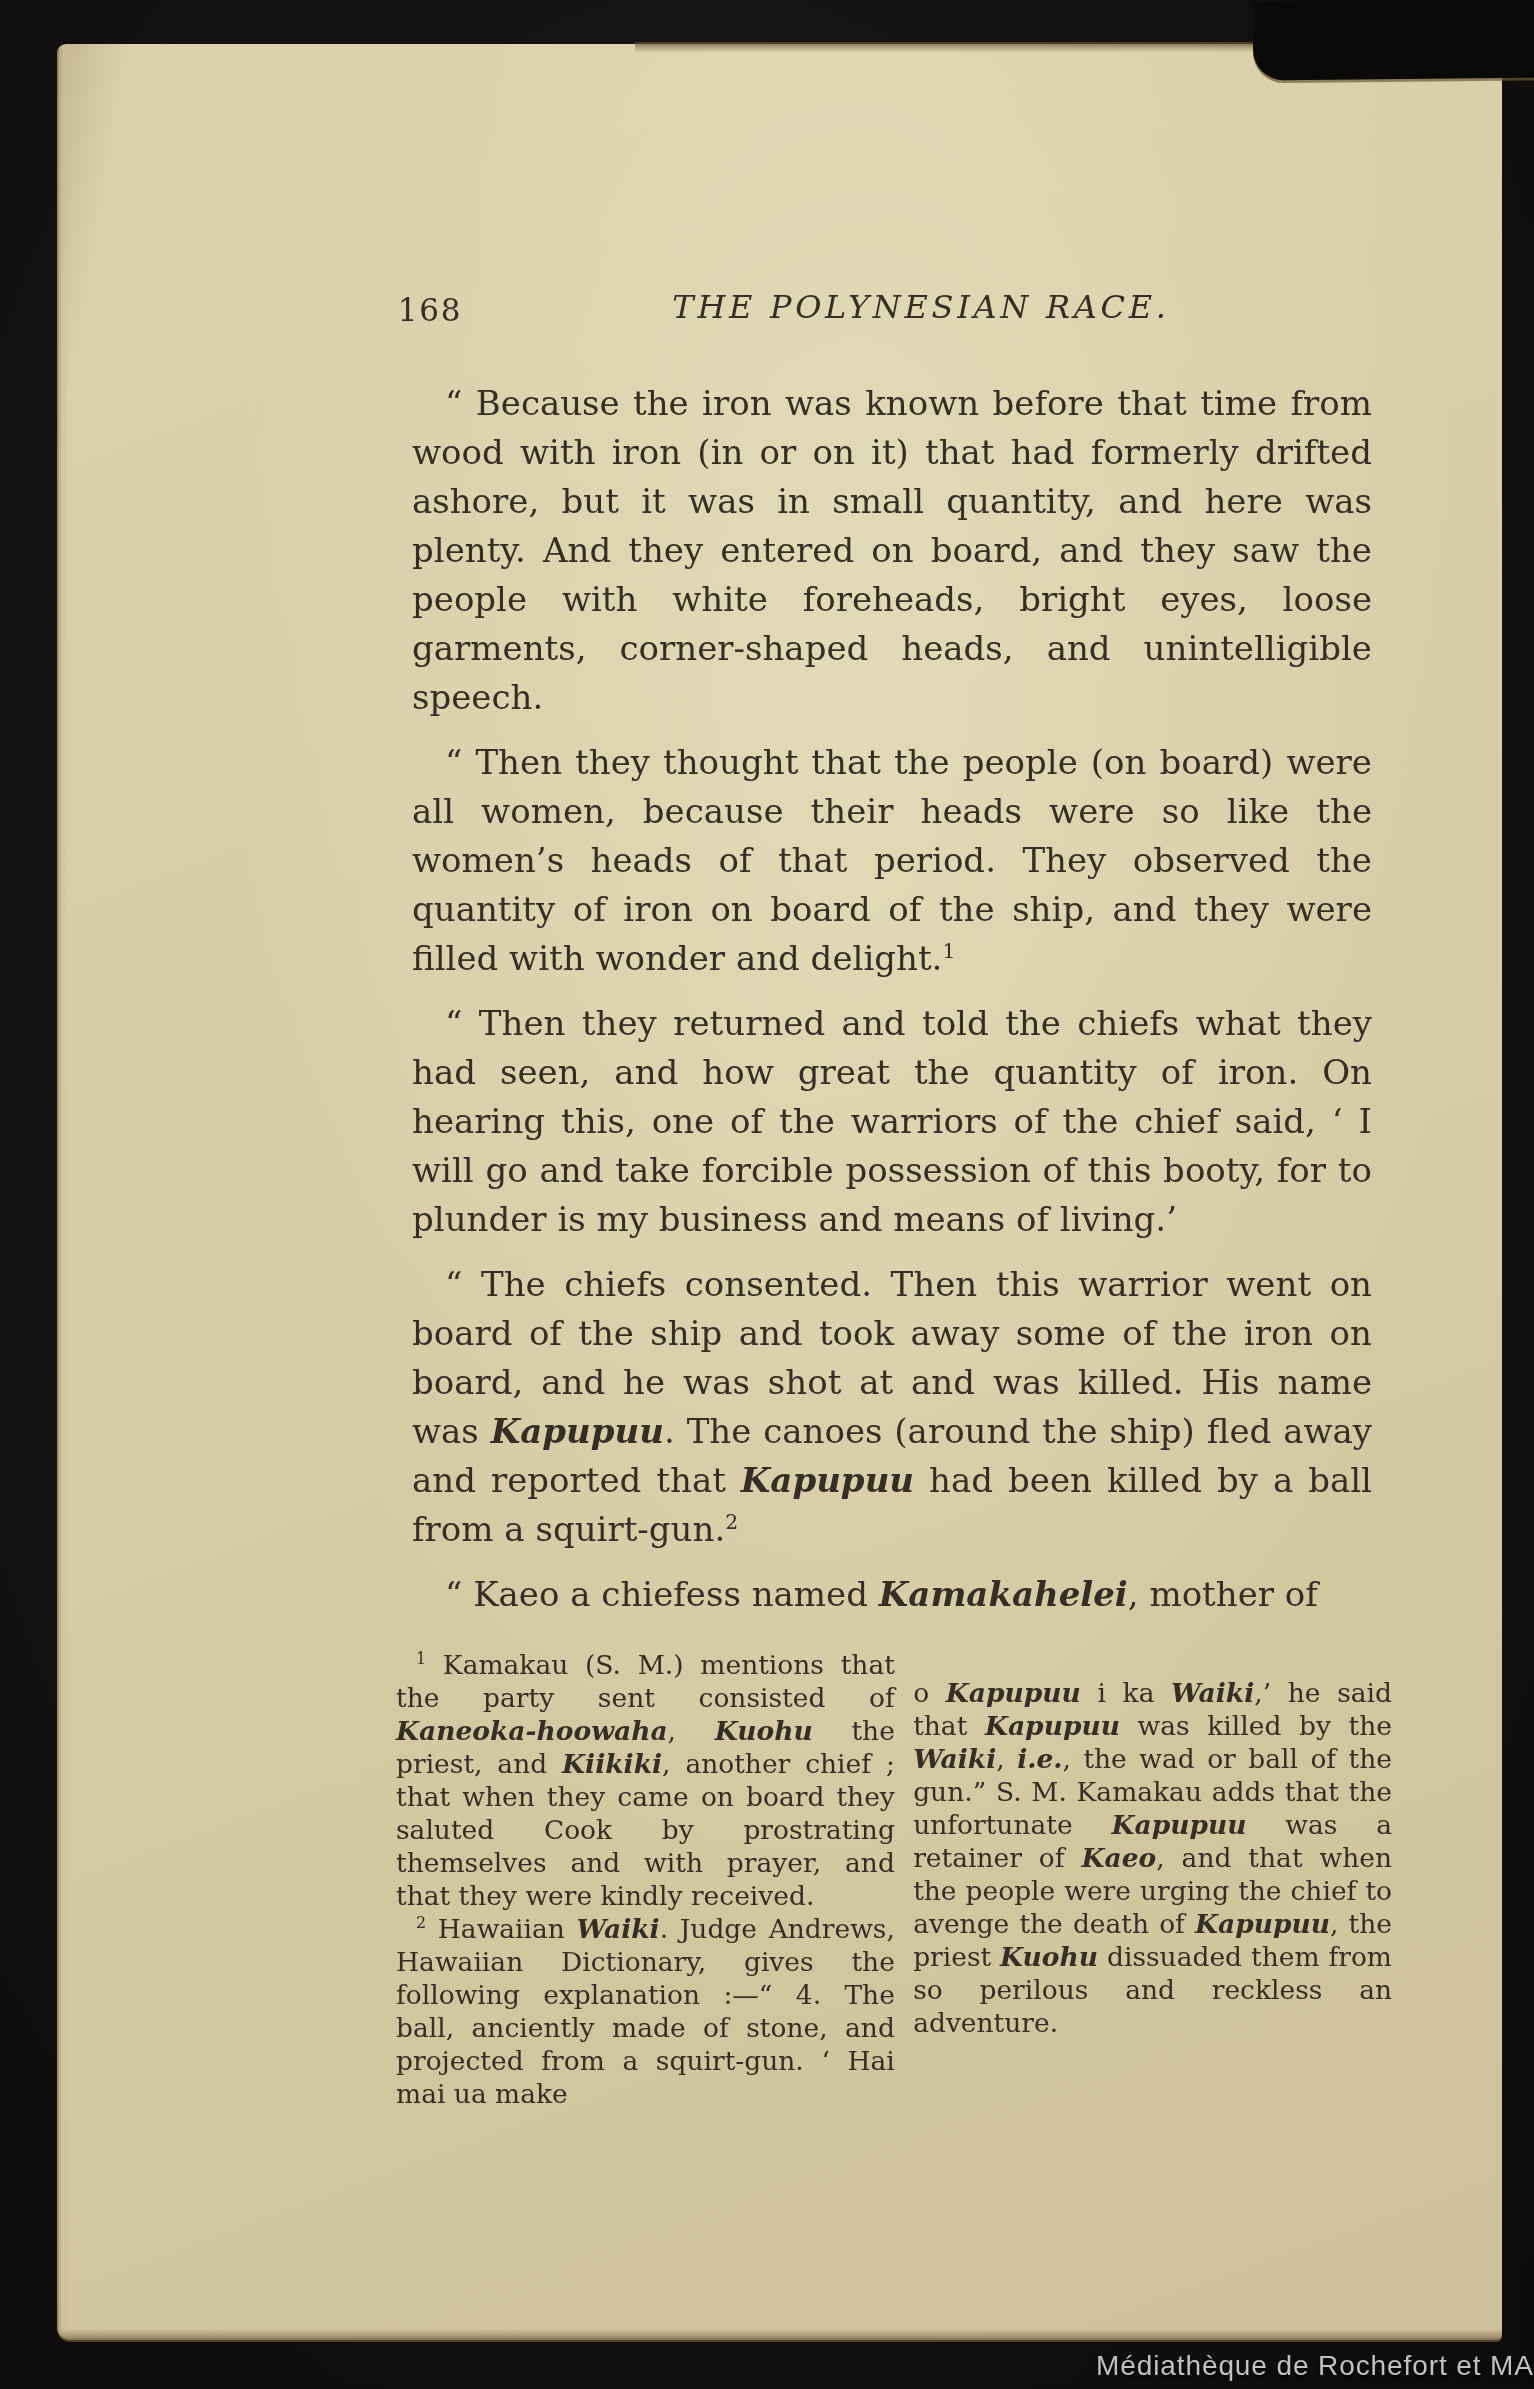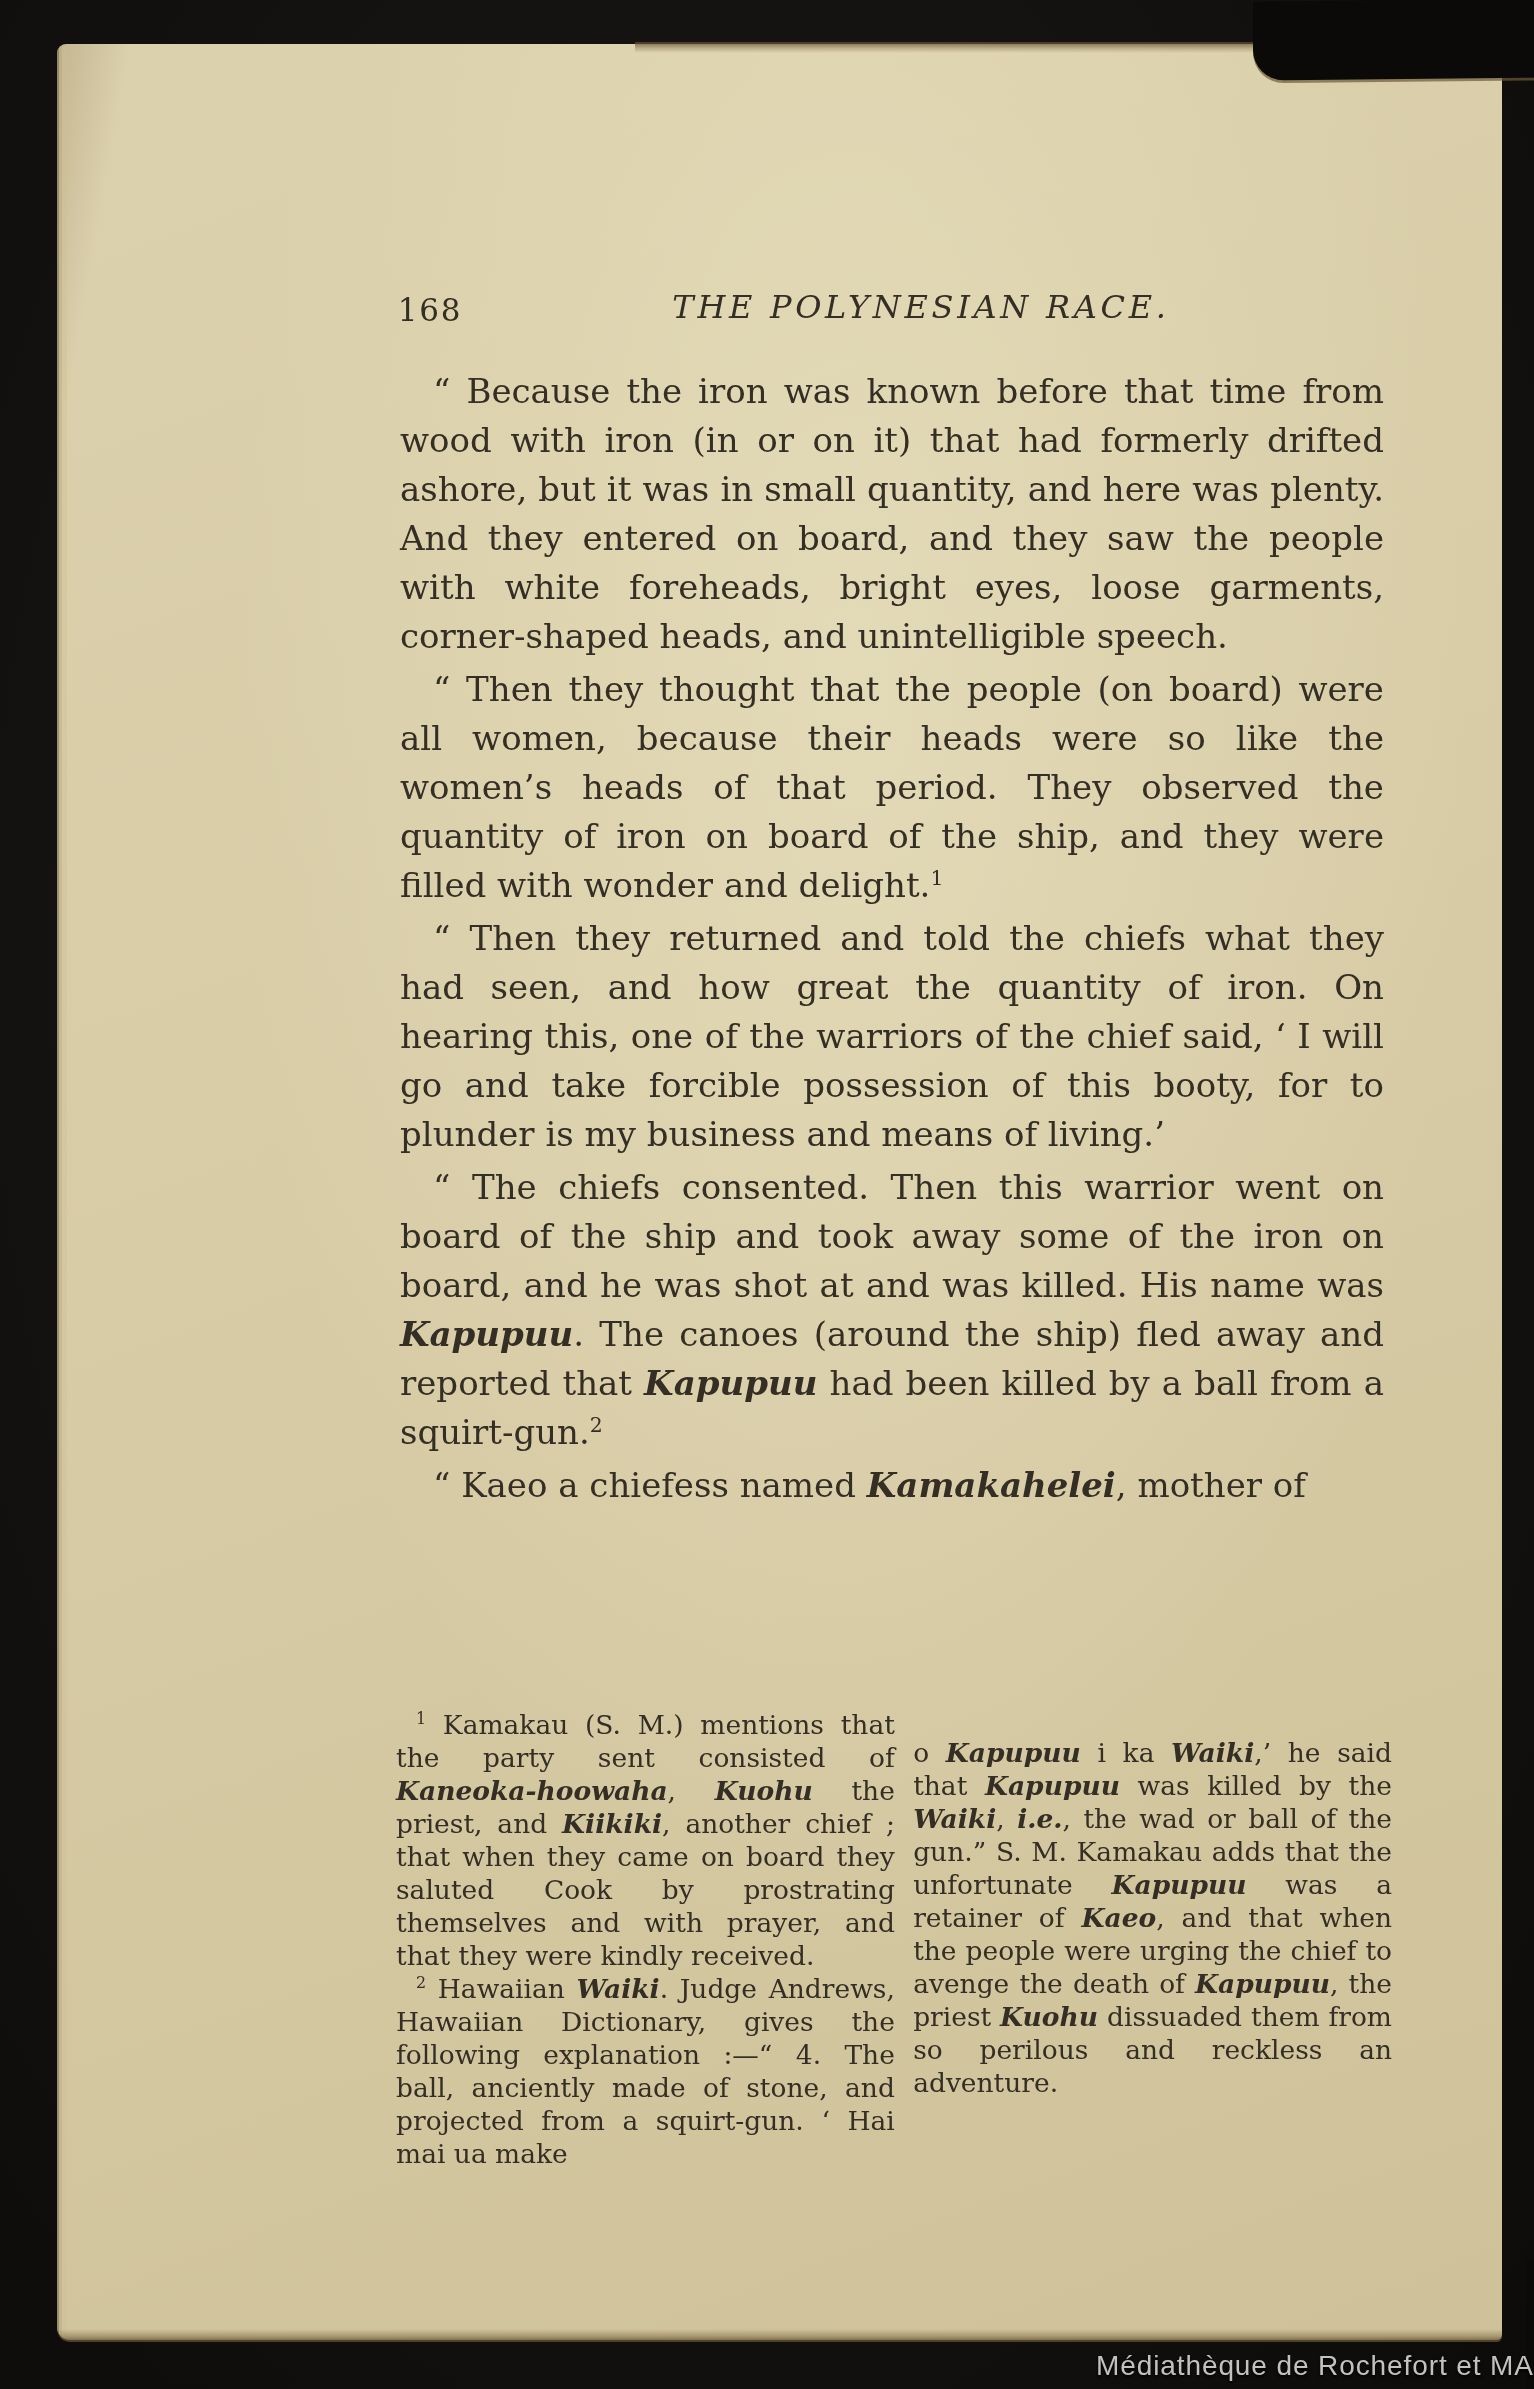--- a/index.html
+++ b/index.html
@@ -47,22 +47,22 @@
     position:absolute;right:0;bottom:0;width:44px;height:128px;background:#0b0a09;
   }
   .content{position:absolute;left:339px;top:242px;width:992px;color:#342e24;}
   .pagehead{position:relative;height:55px;}
   .pagenum{position:absolute;left:1.8px;top:5.5px;font-size:31px;letter-spacing:1.8px;}
   .running-title{
     position:absolute;left:calc(50% + 29px);transform:translateX(-50%);top:1.8px;
     font-style:italic;font-size:32px;letter-spacing:3.7px;white-space:nowrap;
   }
   .bodytext{position:absolute;left:0;top:77px;width:992px;font-size:34px;line-height:49px;text-align:justify;}
-  .bodytext p{margin:4px;text-indent:33px;}
-  .footnotes{position:absolute;left:0;top:1422px;width:996px;display:flex;gap:18.3px;font-size:26.5px;line-height:33px;text-align:justify;}
+  .bodytext p{margin:16px;text-indent:33px;}
+  .footnotes{position:absolute;left:0;top:1362px;width:996px;display:flex;gap:18.3px;font-size:26.5px;line-height:33px;text-align:justify;}
   .fncol{width:499px;}
   .fncol:last-child{width:479px;margin-top:28px;}
   .fncol p{margin:0;text-indent:20px;}
   .fncol p.noindent{text-indent:0;}
   .it{font-style:italic;font-weight:bold;}
   sup{font-size:60%;line-height:0;}
   .watermark{
     position:absolute;right:16.5px;bottom:7.3px;
     font-family:Liberation Sans, sans-serif;
     font-size:28px;color:#c2c1bf;letter-spacing:0.9px;

